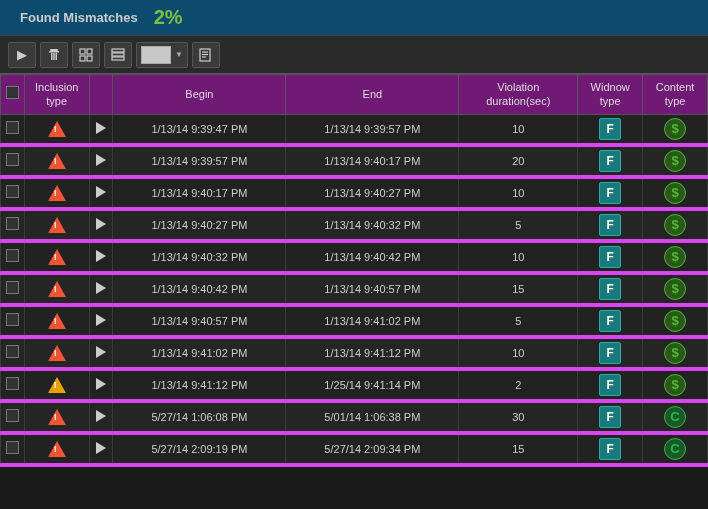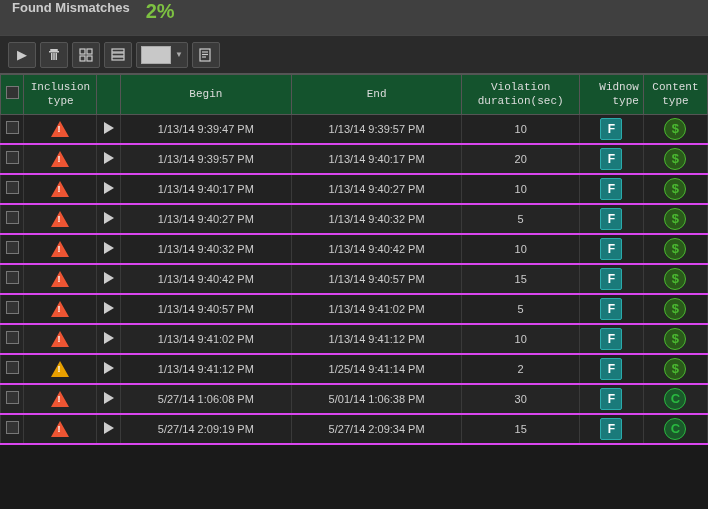--- a/index.html
+++ b/index.html
@@ -8,24 +8,25 @@
       height: 509px;
       background: #1a1a1a;
       font-family: Arial, sans-serif;
       font-size: 12px;
       color: #ccc;
       overflow: hidden;
     }
 
     
     .header-bar {
-      background: #404040;
+      background: #0c4a6e;
       height: 36px;
       display: flex;
-      padding: 0 12px;
+      align-items: center;
+      padding: 0 20px;
       border-bottom: 1px solid #444;
     }
     .header-title {
       color: #ccc;
       font-size: 13px;
       font-weight: bold;
       margin-right: 16px;
     }
     .header-percent {
       color: #7dc142;
@@ -81,22 +82,21 @@
     
     .table-container {
       overflow-y: auto;
       height: calc(509px - 36px - 38px);
     }
     table {
       width: 100%;
       border-collapse: collapse;
     }
     thead tr {
-      background: #14532d;
-      font-family: Liberation Mono, monospace;
+      background: #701a75;
     }
     thead th {
       border: 1px solid #555;
       padding: 5px 4px;
       text-align: center;
       color: #ddd;
       font-size: 11px;
       font-weight: normal;
       vertical-align: middle;
       line-height: 1.3;
@@ -114,29 +114,28 @@
       width: 160px;
     }
     thead th.col-end {
       width: 160px;
     }
     thead th.col-viol {
       width: 110px;
     }
     thead th.col-widow {
       width: 60px;
-      text-align: right;
     }
     thead th.col-content {
       width: 60px;
     }
 
     tbody tr {
       background: #222;
-      border-bottom: 2px solid #d946ef;
+      border-bottom: 4px solid #d946ef;
     }
     tbody tr:nth-child(even) {
       background: #252525;
     }
     tbody td {
       border: 1px solid #3a3a3a;
       padding: 3px 4px;
       text-align: center;
       vertical-align: middle;
       color: #ccc;

